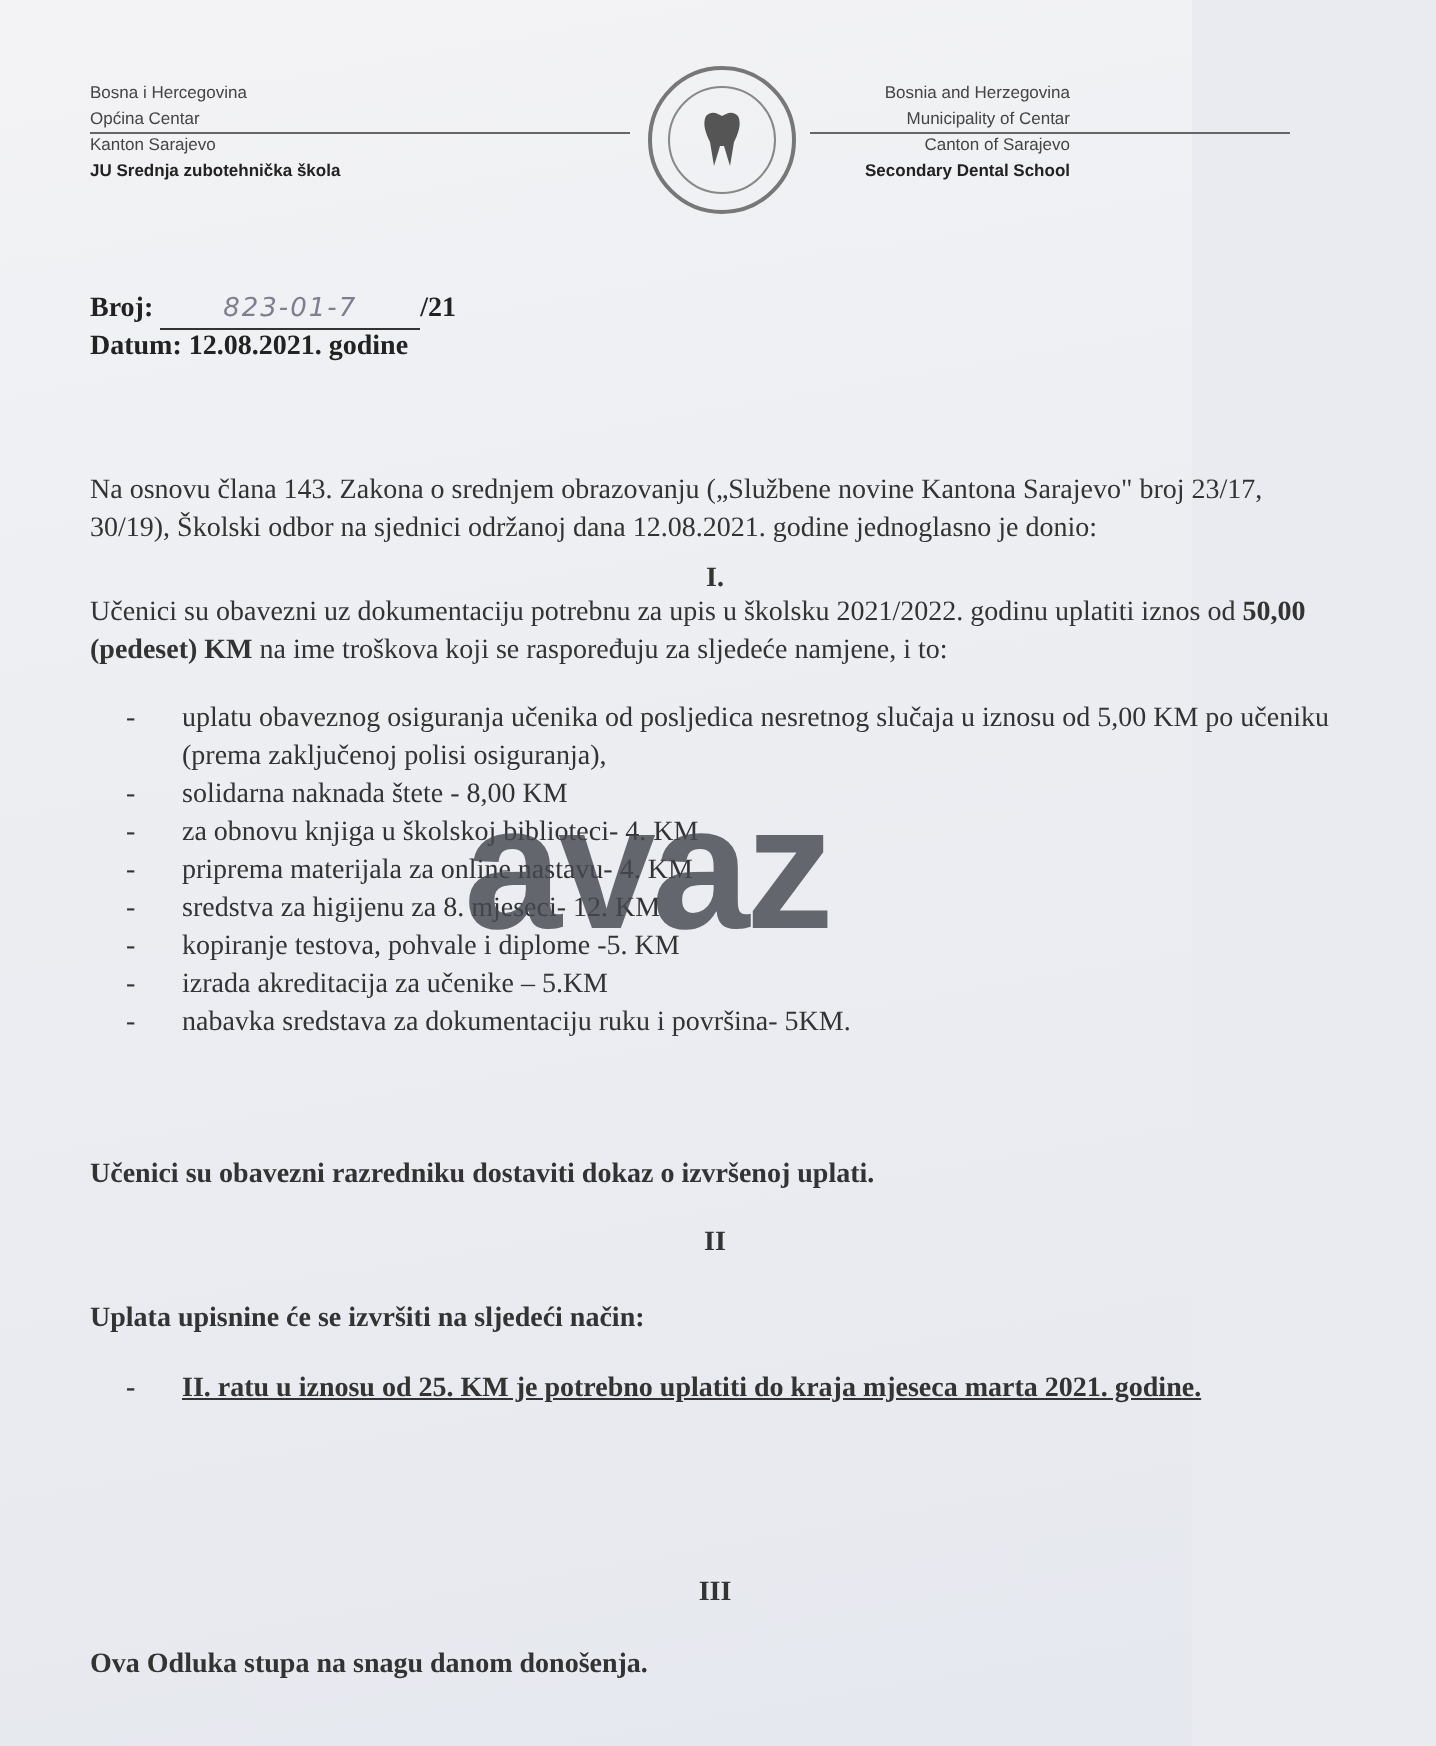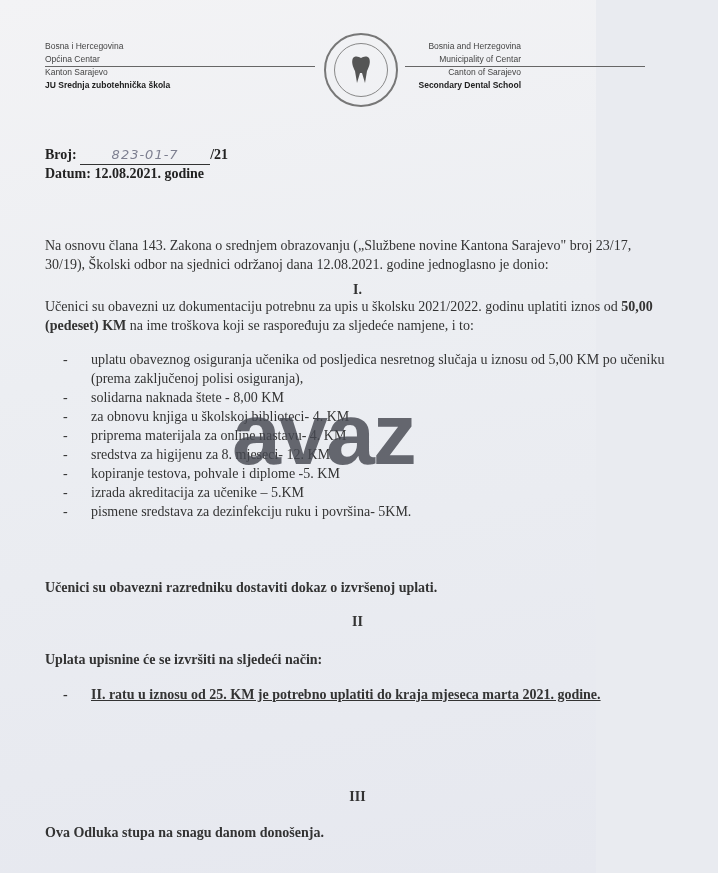--- a/index.html
+++ b/index.html
@@ -12,21 +12,21 @@
   }
   .page {
     position: absolute; left: 0; top: 0; width: 596px; height: 873px;
     background: linear-gradient(170deg, #f3f3f5 0%, #eceef2 40%, #e6e8ef 100%);
   }
   .hdr-left {
     position: absolute; left: 45px; top: 40px;
     font-family: "Liberation Sans", sans-serif; font-size: 8.5px; line-height: 13px; color: #444;
   }
   .hdr-right {
-    position: absolute; right: 75px; top: 40px; text-align: right;
+    position: absolute; right: 61px; top: 40px; text-align: right;
     font-family: "Liberation Sans", sans-serif; font-size: 8.5px; line-height: 13px; color: #444; margin-left: 44px;
   }
   .hdr-left .bold, .hdr-right .bold { font-weight: bold; color: #222; }
   .hdr-line-left { position: absolute; left: 45px; top: 66px; width: 270px; height: 1px; background: #666; }
   .hdr-line-right { position: absolute; left: 405px; top: 66px; width: 240px; height: 1px; background: #666; }
   .logo {
     position: absolute; left: 324px; top: 33px; width: 74px; height: 74px;
     border-radius: 50%; border: 2px solid #777; box-sizing: border-box;
     display: flex; align-items: center; justify-content: center;
   }
@@ -101,21 +101,21 @@
 
   <div class="body-text" style="top:350px;">
     <ul class="items">
       <li>uplatu obaveznog osiguranja učenika od posljedica nesretnog slučaja u iznosu od 5,00 KM po učeniku (prema zaključenoj polisi osiguranja),</li>
       <li>solidarna naknada štete - 8,00 KM</li>
       <li>za obnovu knjiga u školskoj biblioteci- 4. KM</li>
       <li>priprema materijala za online nastavu- 4. KM</li>
       <li>sredstva za higijenu za 8. mjeseci- 12. KM</li>
       <li>kopiranje testova, pohvale i diplome -5. KM</li>
       <li>izrada akreditacija za učenike – 5.KM</li>
-      <li>pismene sredstava za dezinfekciju ruku i površina- 5KM.</li>
+      <li>nabavka sredstava za dokumentaciju ruku i površina- 5KM.</li>
     </ul>
   </div>
 
   <div class="body-text bold" style="top:578px;">Učenici su obavezni razredniku dostaviti dokaz o izvršenoj uplati.</div>
 
   <div class="body-text center" style="top:612px;">II</div>
   <div class="body-text bold" style="top:650px;">Uplata upisnine će se izvršiti na sljedeći način:</div>
 
   <div class="body-text bold u" style="top:685px;">
     <ul class="items">

